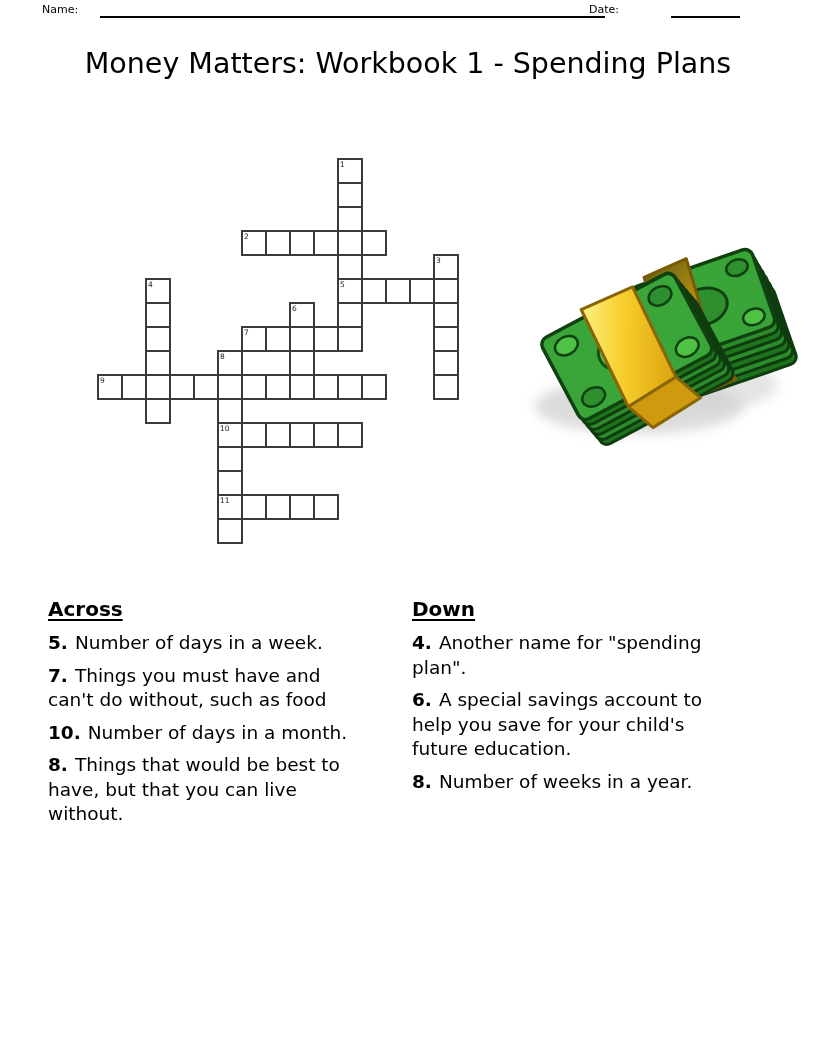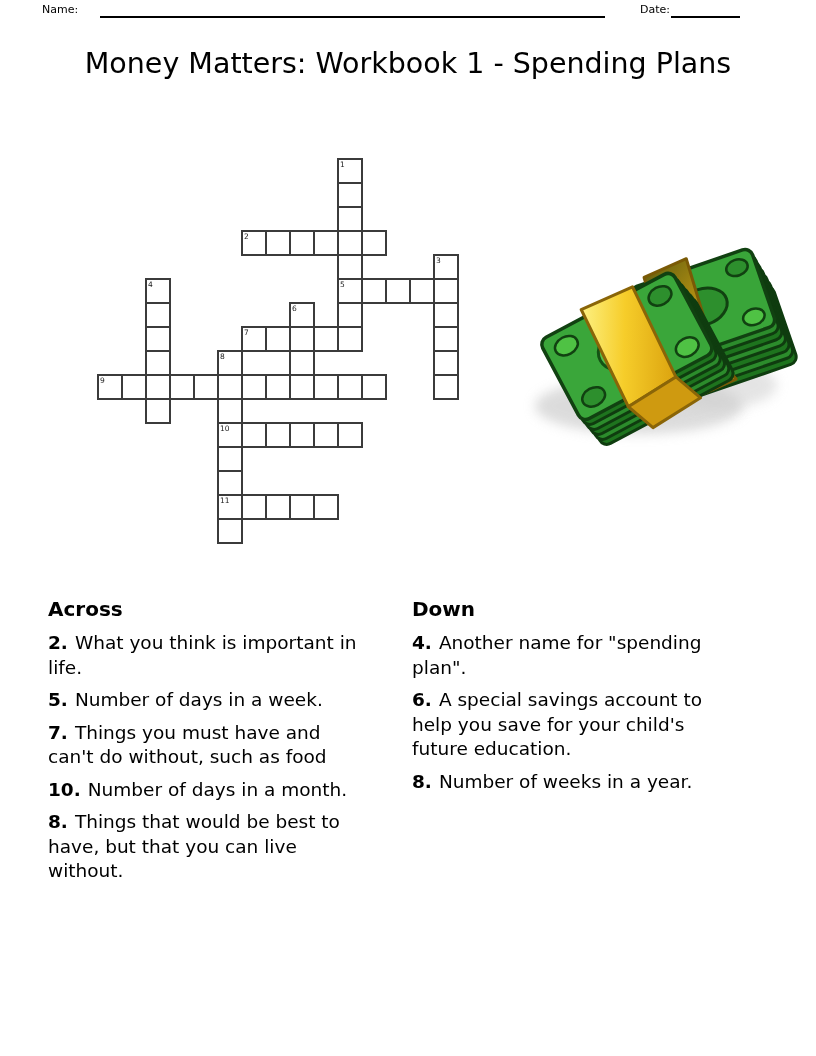--- a/index.html
+++ b/index.html
@@ -2,42 +2,42 @@
 <html><head>
 <meta charset="utf-8">
 <style>
   html,body { margin:0; padding:0; background:#fff; }
   body { font-family:"DejaVu Sans","Liberation Sans",sans-serif; color:#000; }
   #page { position:relative; width:816px; height:1056px; background:#ffffff; overflow:hidden; }
 
   
   .hdr-label { position:absolute; top:1px; font-size:11px; line-height:18px; color:#000; white-space:nowrap; }
   #name-label { left:42px; }
-  #date-label { left:640px; }
+  #date-label { left:589px; }
   .blank-line { position:absolute; top:2px; height:14px; border-bottom:2px solid #000; }
   #name-line { left:100px; width:505px; }
   #date-line { left:671px; width:69px; }
 
   
   #title { position:absolute; top:47px; left:0; width:816px; text-align:center;
            font-size:28.5px; line-height:34px; font-weight:500; color:#000; }
 
   
   #crossword { position:absolute; left:0; top:0; width:816px; height:600px; }
   .cell { position:absolute; width:26px; height:26px; box-sizing:border-box;
           background:#fff; border:2px solid #3b3b3b; }
   .cellnum { position:absolute; font-size:7.5px; line-height:8px; color:#1a1a1a;
              z-index:5; padding:0; }
 
   
   .clue-col { position:absolute; top:597px; color:#000; }
   #across-col { left:48px; width:312px; }
   #down-col { left:412px; width:328px; }
   .clue-heading { margin:0 0 10px 0; font-size:20px; line-height:24px; font-weight:bold;
-                  text-underline-offset:3px; }
+                  text-decoration:underline; text-underline-offset:3px; }
   .clue { margin:0 0 8px 0; font-size:18.5px; line-height:24.5px; }
   .clue b { margin-right:7px; }
 
   
   #money-art { position:absolute; left:527px; top:243px; width:250px; height:205px; overflow:visible; }
 </style>
 </head>
 <body>
 
 <div id="page">
@@ -182,21 +182,20 @@
       <ellipse cx="128" cy="75" rx="12" ry="9" fill="#4fc244" stroke="#114111" stroke-width="2.5"></ellipse>
       <g>
         <polygon points="52,-8 108,-4 104,96 48,100" fill="url(#gold1)" stroke="#8a6508" stroke-width="3" stroke-linejoin="round"></polygon>
         <polygon points="48,100 104,96 116,126 60,130" fill="#cf9a10" stroke="#8a6508" stroke-width="3" stroke-linejoin="round"></polygon>
       </g>
     </g>
   </svg>
 
   <div class="clue-col" id="across-col">
     <h2 class="clue-heading">Across</h2>
-    <p class="clue"><b>2.</b><span>What you think is important in life.</span></p>
     <p class="clue"><b>5.</b><span>Number of days in a week.</span></p>
     <p class="clue"><b>7.</b><span>Things you must have and can't do without, such as food</span></p>
     <p class="clue"><b>10.</b><span>Number of days in a month.</span></p>
     <p class="clue"><b>8.</b><span>Things that would be best to have, but that you can live without.</span></p>
   </div>
 
   <div class="clue-col" id="down-col">
     <h2 class="clue-heading">Down</h2>
     <p class="clue"><b>4.</b><span>Another name for "spending plan".</span></p>
     <p class="clue"><b>6.</b><span>A special savings account to help you save for your child's future education.</span></p>

